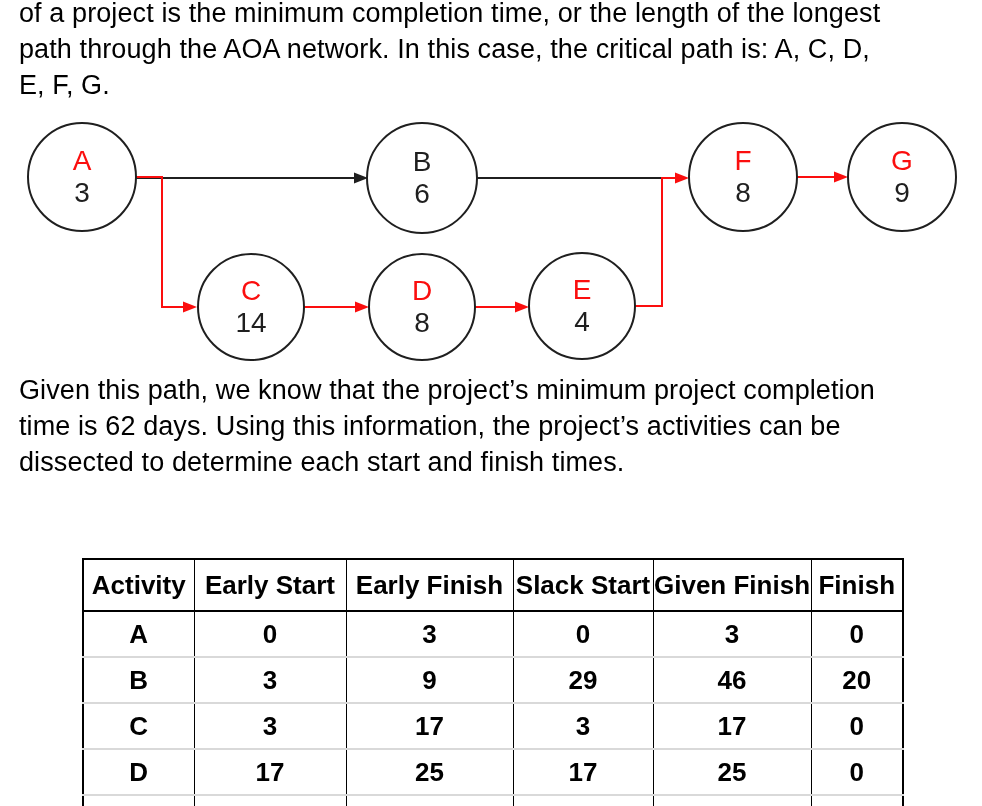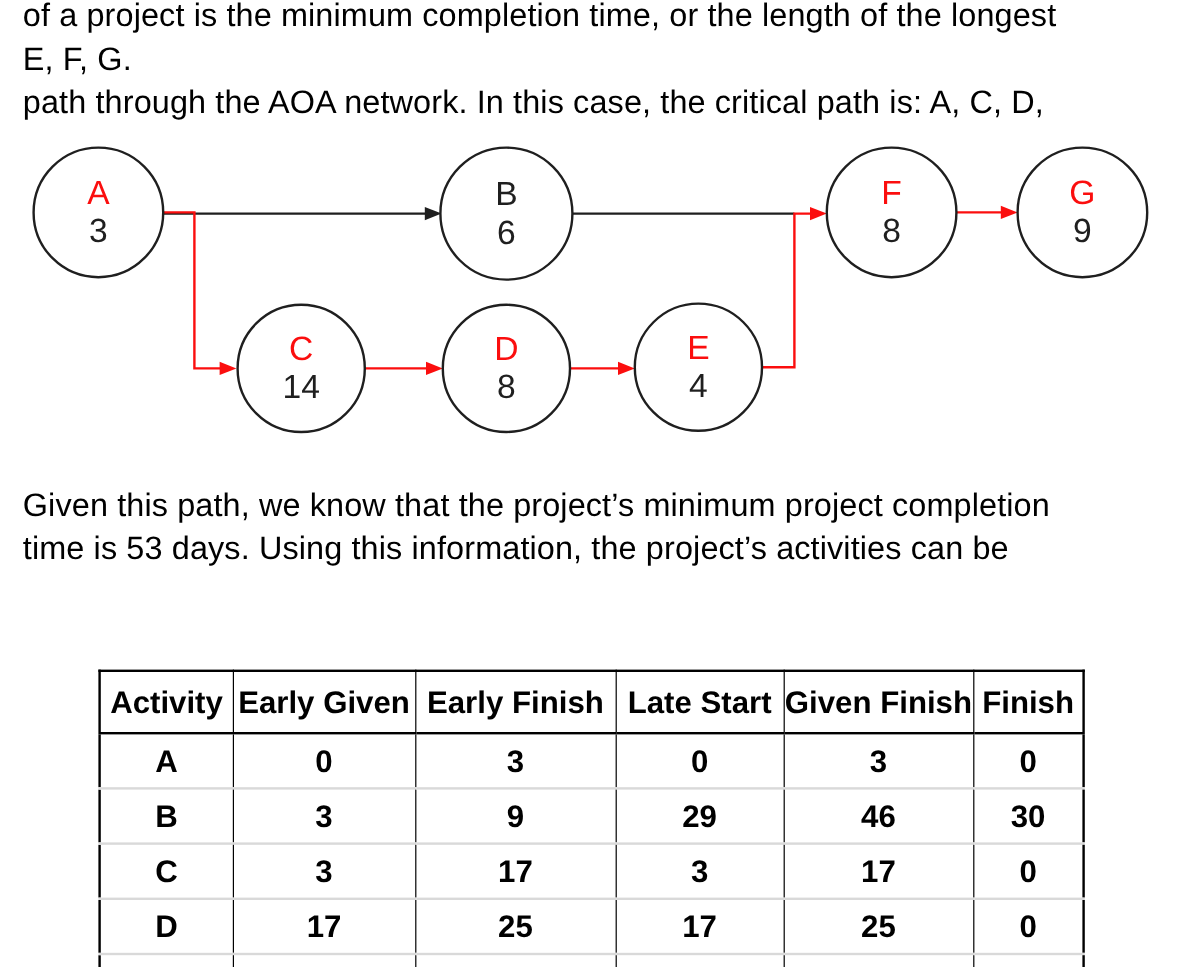--- a/index.html
+++ b/index.html
@@ -14,21 +14,21 @@
   .para {
     position: absolute;
     left: 19px;
     font-size: 27px;
     line-height: 36px;
     color: #000000;
     letter-spacing: 0.1px;
   }
   .para div { white-space: nowrap; }
   #para-top { top: -5px; }
-  #para-mid { top: 403px; }
+  #para-mid { top: 372px; }
 
   #diagram-svg {
     position: absolute;
     left: 0; top: 0;
     width: 982px; height: 806px;
     pointer-events: none;
   }
 
   #aoa-table {
     position: absolute;
@@ -106,64 +106,65 @@
     </g>
     <g>
       <circle cx="902" cy="177" r="54" fill="#ffffff" stroke="#1f1f1f" stroke-width="2"></circle>
       <text x="902" y="170" text-anchor="middle" font-size="28" fill="#fb0e0e">G</text>
       <text x="902" y="202" text-anchor="middle" font-size="28" fill="#1f1f1f">9</text>
     </g>
   </svg>
 
 <div class="para" id="para-top">
   <div>of a project is the minimum completion time, or the length of the longest</div>
+  <div>path through the AOA network. In this case, the critical path is: A, C, D,</div>
   <div>E, F, G.</div>
-  <div>path through the AOA network. In this case, the critical path is: A, C, D,</div>
 </div>
 
 <div class="para" id="para-mid">
   <div>Given this path, we know that the project’s minimum project completion</div>
-  <div>time is 53 days. Using this information, the project’s activities can be</div>
+  <div>time is 62 days. Using this information, the project’s activities can be</div>
+  <div>dissected to determine each start and finish times.</div>
 </div>
 
 <table id="aoa-table">
   <colgroup id="aoa-cols">
       <col style="width: 111px;">
       <col style="width: 152px;">
       <col style="width: 167px;">
       <col style="width: 140px;">
       <col style="width: 158px;">
       <col style="width: 92px;">
     </colgroup>
   <thead>
     <tr id="aoa-head-row">
         <th>Activity</th>
-        <th>Early Given</th>
+        <th>Early Start</th>
         <th>Early Finish</th>
-        <th>Late Start</th>
+        <th>Slack Start</th>
         <th>Given Finish</th>
         <th>Finish</th>
       </tr>
   </thead>
   <tbody id="aoa-body">
       <tr>
         <td>A</td>
         <td>0</td>
         <td>3</td>
         <td>0</td>
         <td>3</td>
         <td>0</td>
       </tr>
       <tr>
         <td>B</td>
         <td>3</td>
         <td>9</td>
         <td>29</td>
         <td>46</td>
-        <td>30</td>
+        <td>20</td>
       </tr>
       <tr>
         <td>C</td>
         <td>3</td>
         <td>17</td>
         <td>3</td>
         <td>17</td>
         <td>0</td>
       </tr>
       <tr>

